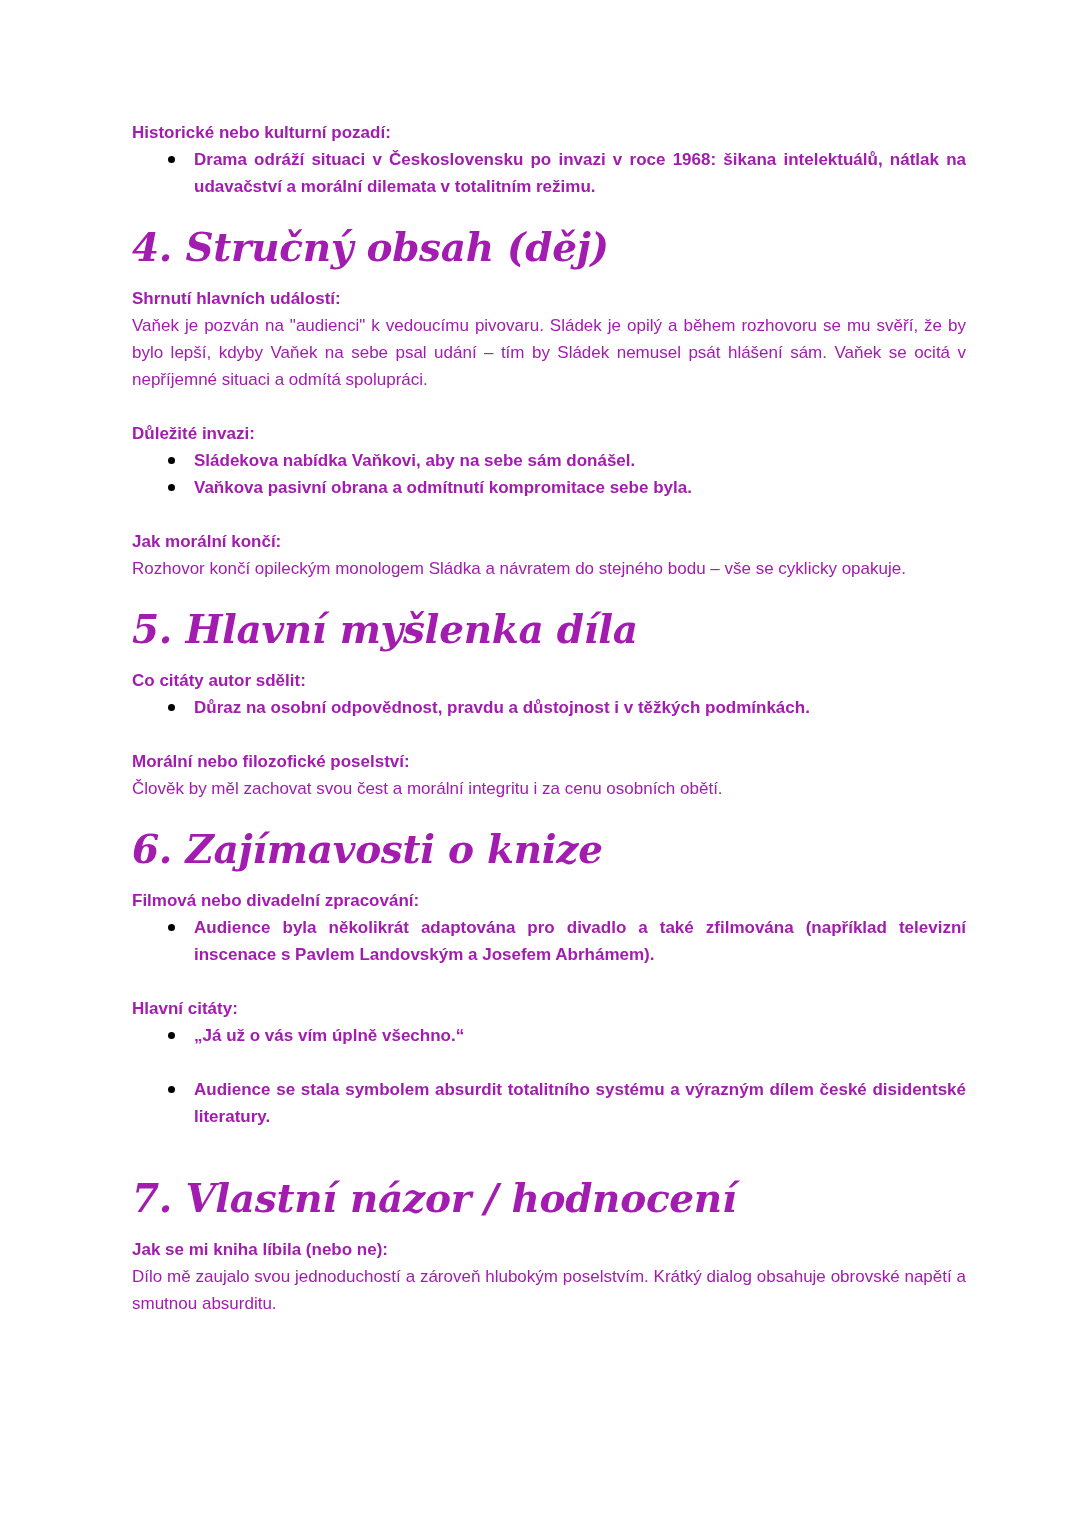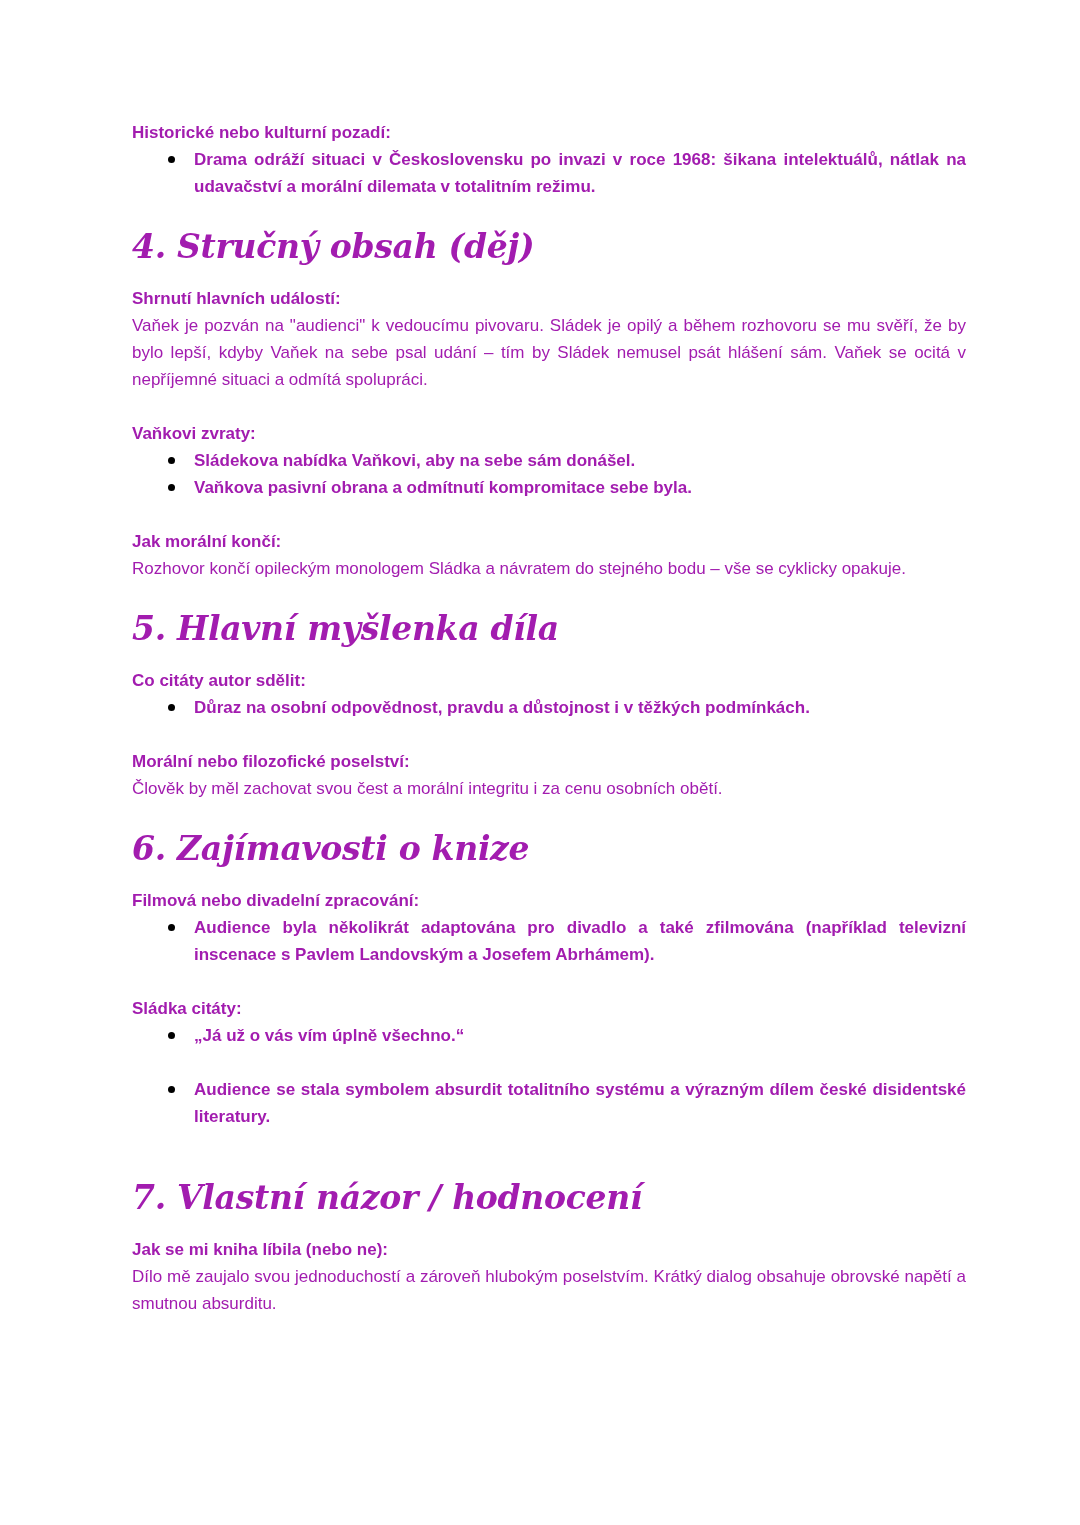--- a/index.html
+++ b/index.html
@@ -45,21 +45,21 @@
     top: 10px;
     width: 7px;
     height: 7px;
     border-radius: 50%;
     background: #000000;
   }
   .script-heading {
     font-family: "DejaVu Serif", serif;
     font-style: italic;
     font-weight: 700;
-    font-size: 33px;
+    font-size: 39px;
     line-height: 40px;
     letter-spacing: -0.3px;
     margin: 6px 0 18px 0;
   }
   .extra-top { margin-top: 48px; }
 </style>
 </head>
 <body>
 
 <div class="page">
@@ -75,21 +75,21 @@
   </section>
 
   <h2 class="script-heading">4. Stručný obsah (děj)</h2>
 
   <section class="group">
     <h3 class="label">Shrnutí hlavních událostí:</h3>
     <p class="para">Vaňek je pozván na "audienci" k vedoucímu pivovaru. Sládek je opilý a během rozhovoru se mu svěří, že by bylo lepší, kdyby Vaňek na sebe psal udání – tím by Sládek nemusel psát hlášení sám. Vaňek se ocitá v nepříjemné situaci a odmítá spolupráci.</p>
   </section>
 
   <section class="group">
-    <h3 class="label">Vaňkovi zvraty:</h3>
+    <h3 class="label">Důležité invazi:</h3>
     <ul class="bullets">
       <li class="bullet-item">
         <span class="bullet-dot"></span>
         <span>Sládekova nabídka Vaňkovi, aby na sebe sám donášel.</span>
       </li>
       <li class="bullet-item">
         <span class="bullet-dot"></span>
         <span>Vaňkova pasivní obrana a odmítnutí kompromitace sebe byla.</span>
       </li>
     </ul>
@@ -123,21 +123,21 @@
     <h3 class="label">Filmová nebo divadelní zpracování:</h3>
     <ul class="bullets">
       <li class="bullet-item">
         <span class="bullet-dot"></span>
         <span>Audience byla několikrát adaptována pro divadlo a také zfilmována (například televizní inscenace s Pavlem Landovským a Josefem Abrhámem).</span>
       </li>
     </ul>
   </section>
 
   <section class="group">
-    <h3 class="label">Sládka citáty:</h3>
+    <h3 class="label">Hlavní citáty:</h3>
     <ul class="bullets">
       <li class="bullet-item">
         <span class="bullet-dot"></span>
         <span>„Já už o vás vím úplně všechno.“</span>
       </li>
     </ul>
   </section>
 
   <section class="group">
     <ul class="bullets">

